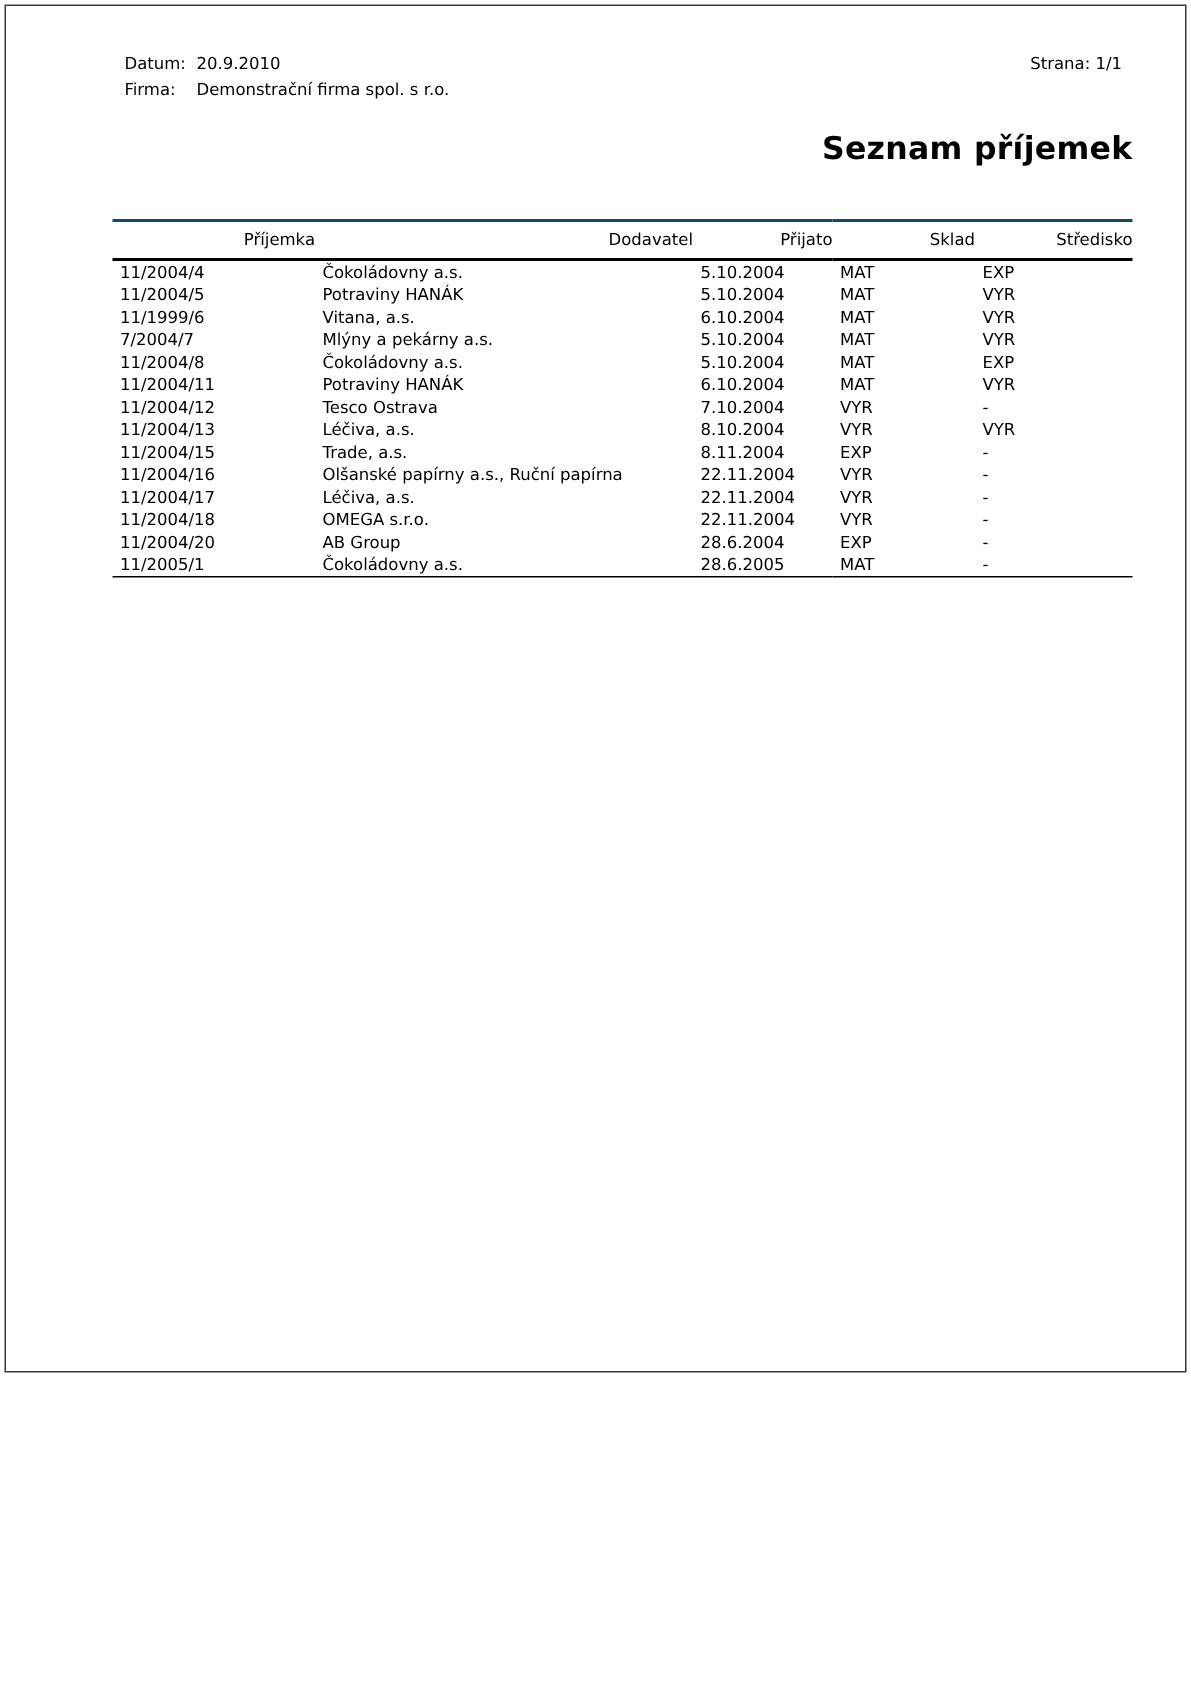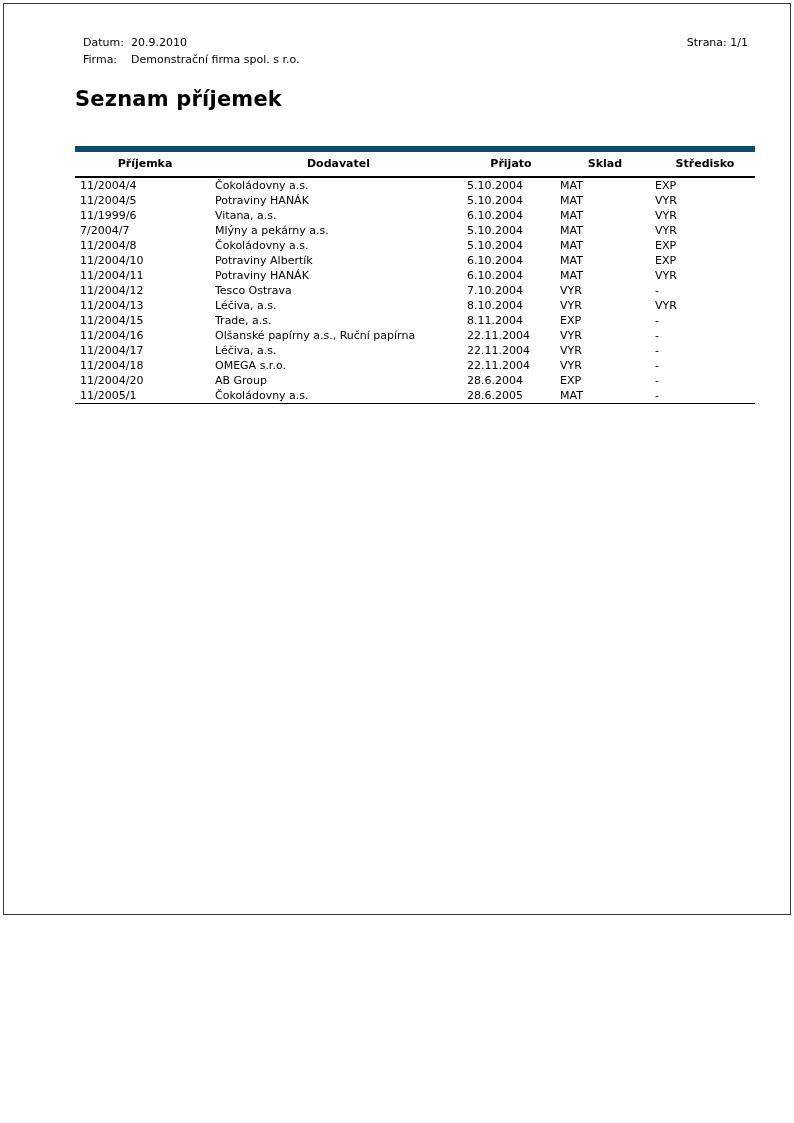--- a/index.html
+++ b/index.html
@@ -43,38 +43,38 @@
   .meta-right {
     float: right;
     text-align: right;
     margin-left: 44px;
   }
   .report-title {
     position: absolute;
     top: 87px;
     left: 75px;
     width: 680px;
-    text-align: left;
+    text-align: right;
     font-size: 21px;
     font-weight: bold;
     letter-spacing: 0.2px;
   }
   table.report-table {
     position: absolute;
     top: 146px;
     left: 75px;
     width: 680px;
     border-collapse: collapse;
     table-layout: fixed;
     font-size: 11px;
   }
   table.report-table th {
-    text-align: center;
-    font-weight: bold;
-    border-top: 6px solid #0c4a6e;
+    text-align: right;
+    font-weight: normal;
+    border-top: 2px solid #0c4a6e;
     border-bottom: 2px solid #000000;
     padding: 5px 0 6px 5px;
     white-space: nowrap;
     overflow: hidden;
   }
   table.report-table td {
     padding: 0 0 0 5px;
     line-height: 15px;
     height: 15px;
     white-space: nowrap;
@@ -151,27 +151,20 @@
           <td>VYR</td>
         </tr>
         <tr>
           <td>11/2004/8</td>
           <td>Čokoládovny a.s.</td>
           <td>5.10.2004</td>
           <td>MAT</td>
           <td>EXP</td>
         </tr>
         <tr>
-          <td>11/2004/10</td>
-          <td>Potraviny Albertík</td>
-          <td>6.10.2004</td>
-          <td>MAT</td>
-          <td>EXP</td>
-        </tr>
-        <tr>
           <td>11/2004/11</td>
           <td>Potraviny HANÁK</td>
           <td>6.10.2004</td>
           <td>MAT</td>
           <td>VYR</td>
         </tr>
         <tr>
           <td>11/2004/12</td>
           <td>Tesco Ostrava</td>
           <td>7.10.2004</td>

